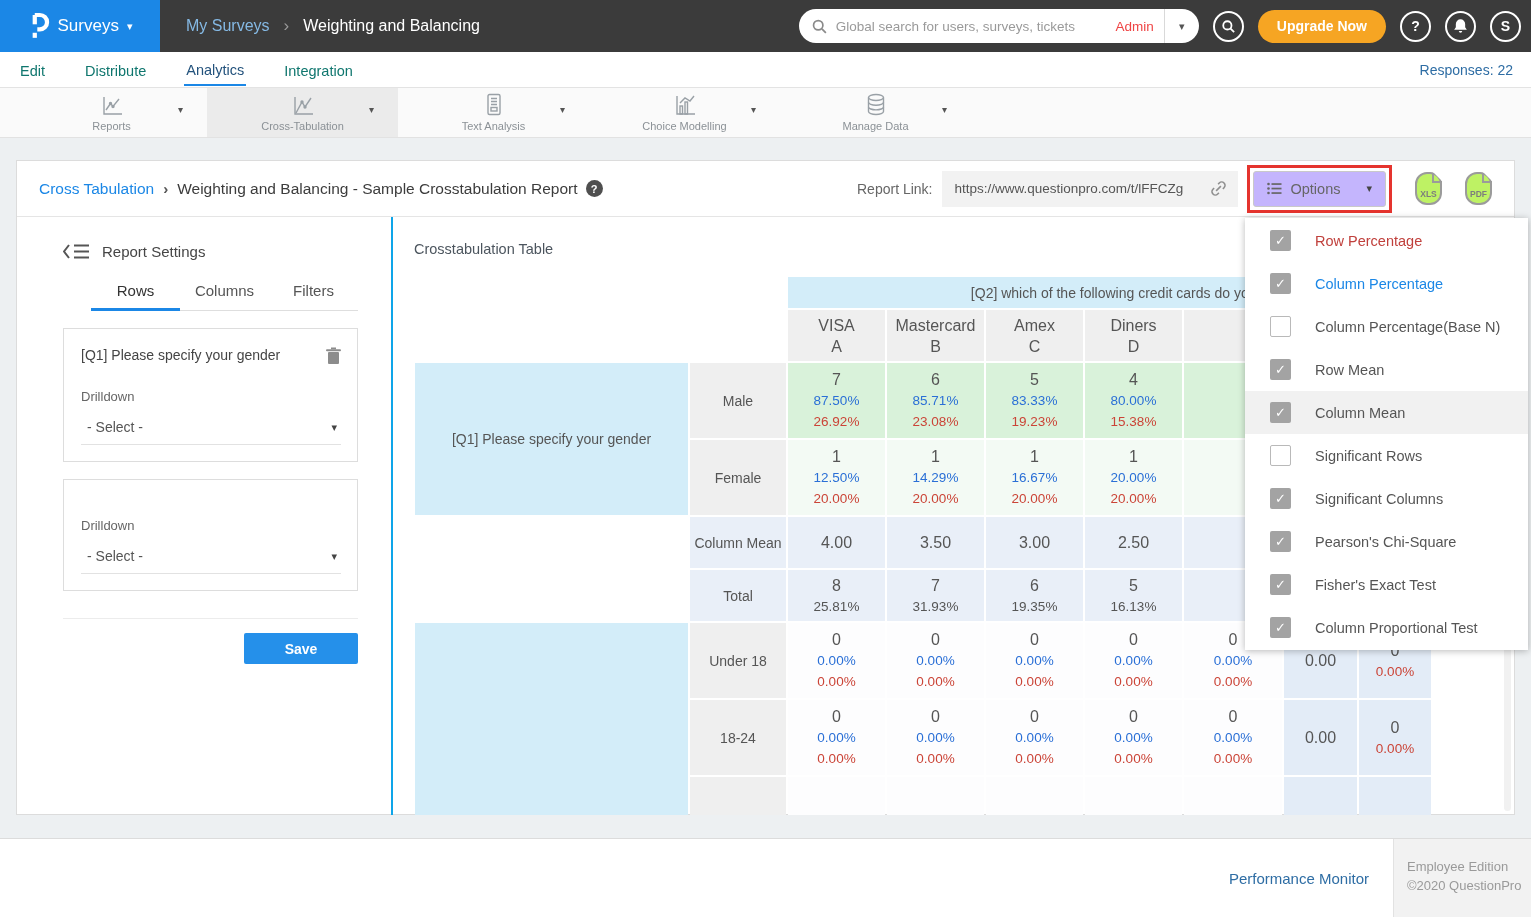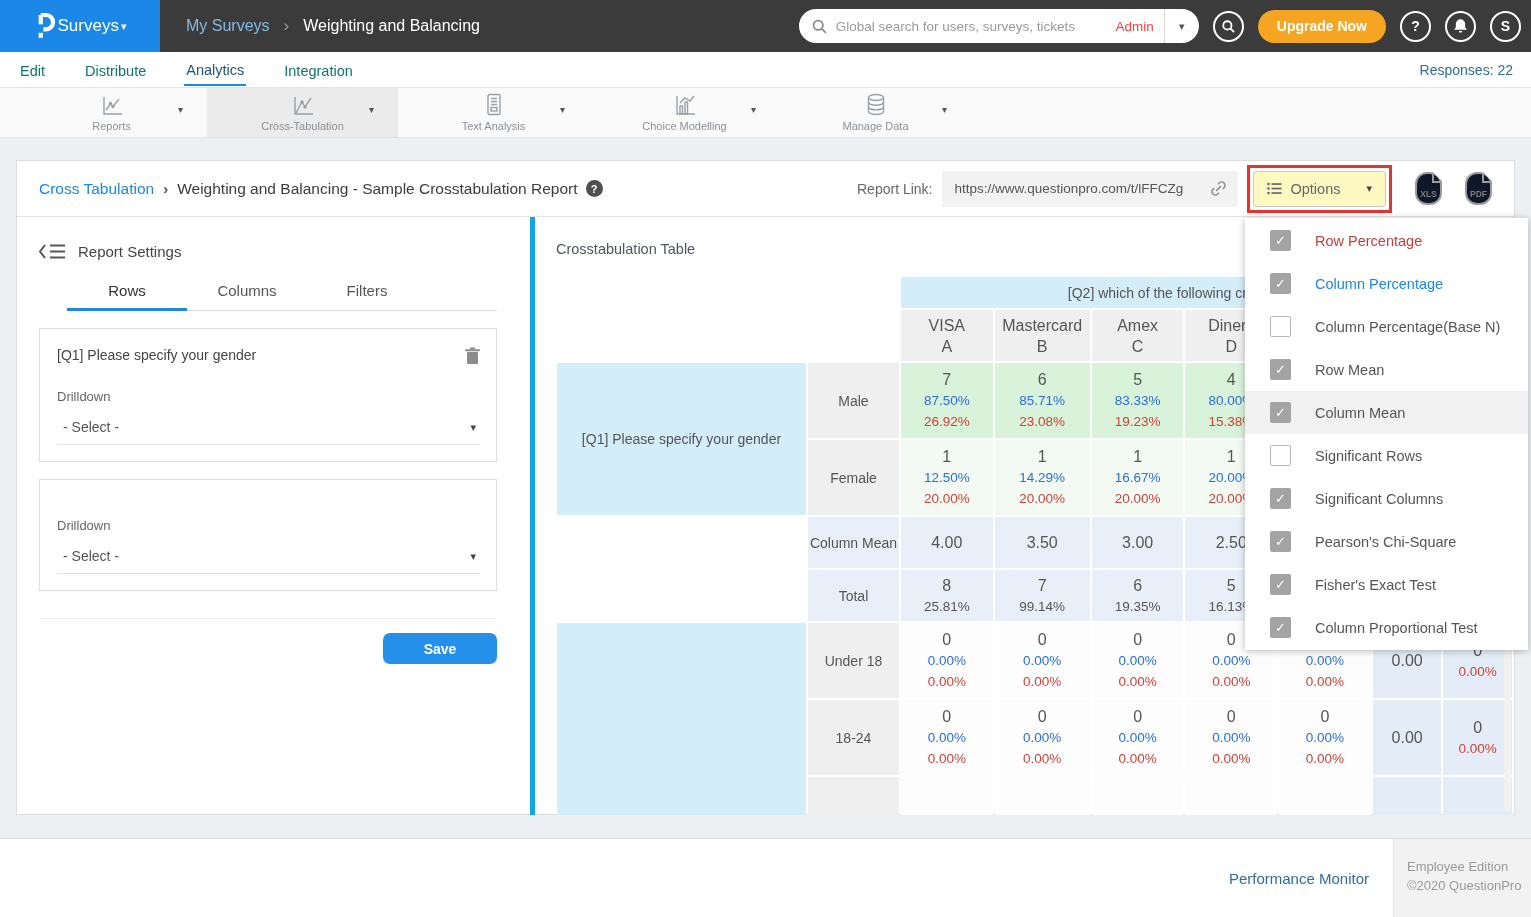--- a/index.html
+++ b/index.html
@@ -1,21 +1,21 @@
 <!DOCTYPE html>
 <html><head>
 <meta charset="utf-8">
 <style>
   * { margin:0; padding:0; box-sizing:border-box; }
   html,body { width:1531px; height:917px; overflow:hidden; }
   body { font-family:"Liberation Sans", sans-serif; background:#edf0f2; position:relative; color:#444; }
 
   
   .app-header { position:absolute; top:0; left:0; width:100%; height:52px; background:#3b3b3b; display:flex; align-items:center; z-index:30; }
-  .logo-block { width:160px; height:52px; background:#1b87e6; display:flex; align-items:center; justify-content:center; gap:2px; cursor:pointer; }
+  .logo-block { width:160px; height:52px; background:#1b87e6; display:flex; align-items:center; justify-content:center; gap:8px; cursor:pointer; }
   .logo-block .prod { color:#fff; font-size:17px; }
   .caret { font-size:11px; line-height:1; }
   .logo-block .caret { color:#fff; }
   .crumbs { display:flex; align-items:center; gap:14px; margin-left:26px; font-size:16px; }
   .crumb-parent { color:#85b9e4; cursor:pointer; }
   .crumb-sep { color:#9a9a9a; font-size:17px; }
   .crumb-current { color:#fff; }
   .hdr-right { margin-left:auto; display:flex; align-items:center; gap:14px; padding-right:10px; }
   .search-pill { width:400px; height:34px; background:#fff; border-radius:17px; display:flex; align-items:center; padding:0 0 0 12px; }
   .search-pill input { border:none; outline:none; flex:1; font-size:13.5px; color:#555; font-family:inherit; background:transparent; }
@@ -46,30 +46,30 @@
   .report-bar { height:56px; border-bottom:1px solid #e5e5e5; display:flex; align-items:center; padding:0 22px; }
   .rb-link { color:#1b87e6; font-size:15.5px; cursor:pointer; }
   .rb-sep { color:#555; font-size:15px; margin:0 9px; font-weight:bold; }
   .rb-title { color:#3c3c3c; font-size:15.5px; }
   .help-circle { width:17px; height:17px; background:#4f4f4f; border-radius:50%; color:#fff; font-size:11px; font-weight:bold; display:inline-flex; align-items:center; justify-content:center; margin-left:8px; cursor:pointer; }
   .rb-right { margin-left:auto; display:flex; align-items:center; }
   .rlink-label { font-size:14px; color:#666; margin-right:10px; }
   .rlink-field { width:296px; height:36px; background:#f2f2f2; display:flex; align-items:center; padding:0 10px 0 12px; }
   .rlink-field .url { flex:1; font-size:13.5px; color:#555; white-space:nowrap; overflow:hidden; }
   .redbox { border:3px solid #e5342e; padding:3px; margin-left:9px; }
-  .options-btn { height:36px; background:#fef9c3; border:1px solid #c9c9c9; border-radius:3px; display:flex; align-items:center; padding:0 13px; cursor:pointer; }
+  .options-btn { height:36px; background:#c4b5fd; border:1px solid #c9c9c9; border-radius:3px; display:flex; align-items:center; padding:0 13px; cursor:pointer; }
   .options-btn .o-label { font-size:14.5px; color:#666; margin:0 26px 0 8px; }
   .options-btn .caret { color:#444; }
-  .file-ic { width:27px; height:33px; border:2px solid #9b9b9b; border-radius:12px; position:relative; margin-left:23px; cursor:pointer; background:#0f172a; }
+  .file-ic { width:27px; height:33px; border:2px solid #9b9b9b; border-radius:12px; position:relative; margin-left:23px; cursor:pointer; background:#bef264; }
   .file-ic::before { content:""; position:absolute; top:-2px; right:-2px; width:0; height:0; border-top:9px solid #fff; border-left:9px solid transparent; }
   .file-ic::after { content:""; position:absolute; top:-1px; right:-2px; width:8px; height:8px; border-left:2px solid #9b9b9b; border-bottom:2px solid #9b9b9b; }
   .file-ic span { position:absolute; bottom:4px; left:0; width:100%; text-align:center; font-size:8.5px; font-weight:bold; color:#7d7d7d; letter-spacing:0; }
 
   .panes { display:flex; height:598px; }
-  .left-pane { width:518px; border-right:5px solid #0ea5e9; padding:0 33px 0 22px; }
+  .left-pane { width:376px; border-right:2px solid #0ea5e9; padding:0 33px 0 46px; }
   .right-pane { flex:1; position:relative; overflow:hidden; }
 
   
   .settings-header { margin-top:26px; display:flex; align-items:center; gap:12px; }
   .settings-header .s-title { font-size:15px; color:#454545; }
   .tabs { margin-top:22px; margin-left:28px; display:flex; border-bottom:1px solid #dedede; }
   .tab { width:120px; text-align:center; font-size:15px; color:#555; padding-bottom:9px; cursor:pointer; }
   .tab.active { color:#333; border-bottom:3px solid #1b87e6; margin-bottom:-1px; }
   .questions-row { margin-top:24px; display:flex; align-items:center; }
   .questions-row .q-label { font-size:14.5px; color:#555; margin-left:13px; }
@@ -77,21 +77,21 @@
   .q-card { margin-top:17px; border:1px solid #ddd; padding:18px 16px 16px 17px; background:#fff; }
   .qc-titlerow { display:flex; align-items:flex-start; }
   .qc-title { font-size:14px; color:#454545; flex:1; padding-right:10px; }
   .qc-trash { cursor:pointer; flex:none; }
   .qc-drill { margin-top:20px; font-size:13px; color:#666; }
   .qc-select { margin-top:15px; border-bottom:1px solid #e2e2e2; padding:0 4px 9px 6px; display:flex; align-items:center; cursor:pointer; }
   .qc-select .sel-val { flex:1; font-size:14px; color:#555; }
   .qc-select .caret { color:#444; }
   .panel-divider { margin-top:27px; border-top:1px solid #ececec; }
   .save-row { display:flex; justify-content:flex-end; margin-top:14px; }
-  .save-btn { width:114px; height:31px; background:#2590ea; color:#fff; border:none; border-radius:7px; font-size:14px; font-weight:bold; cursor:pointer; font-family:inherit; }
+  .save-btn { width:114px; height:31px; background:#2590ea; color:#fff; border:none; border-radius:2px; font-size:14px; font-weight:bold; cursor:pointer; font-family:inherit; }
 
   
   .table-title { margin:24px 0 0 21px; font-size:14.5px; color:#4c555e; }
   .ct-wrap { margin:18px 0 0 20px; }
   table.ct { border-collapse:separate; border-spacing:2px; table-layout:fixed; }
   table.ct td, table.ct th { font-weight:normal; text-align:center; vertical-align:middle; font-size:14px; color:#555; }
   .c-none { background:transparent; }
   .c-band { background:#d3edf9; height:31px; text-align:left; color:#3c3c3c; font-size:14.5px; padding-left:20px; white-space:nowrap; overflow:hidden; }
   .c-head { background:#efefef; height:51px; line-height:21px; }
   .c-group { background:#d3edf9; color:#454545; }
@@ -450,21 +450,21 @@
               </tr>
               <tr class="row-small">
                 <td class="c-none"></td>
                 <td class="c-blue">Total</td>
                 <td class="c-blue">
                   <span class="v-count">8</span>
                   <span class="v-gray">25.81%</span>
                 </td>
                 <td class="c-blue">
                   <span class="v-count">7</span>
-                  <span class="v-gray">99.14%</span>
+                  <span class="v-gray">31.93%</span>
                 </td>
                 <td class="c-blue">
                   <span class="v-count">6</span>
                   <span class="v-gray">19.35%</span>
                 </td>
                 <td class="c-blue">
                   <span class="v-count">5</span>
                   <span class="v-gray">16.13%</span>
                 </td>
                 <td class="c-blue"></td>

